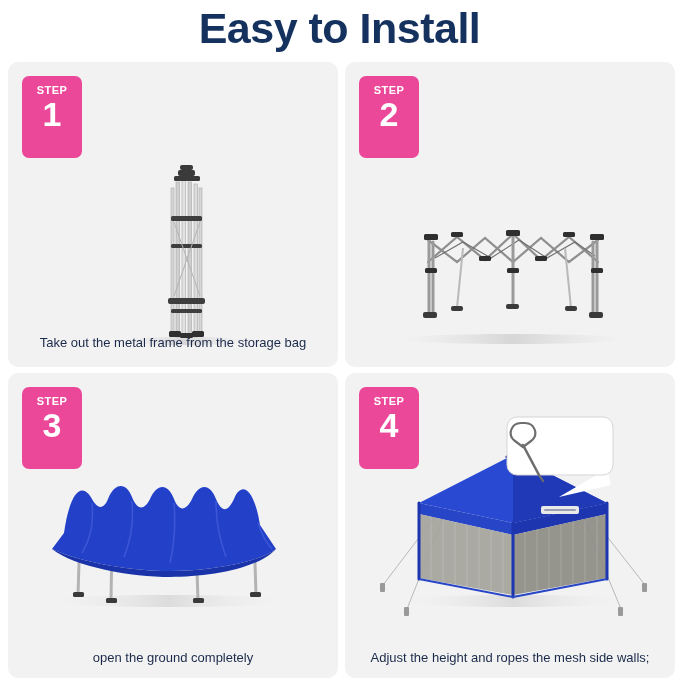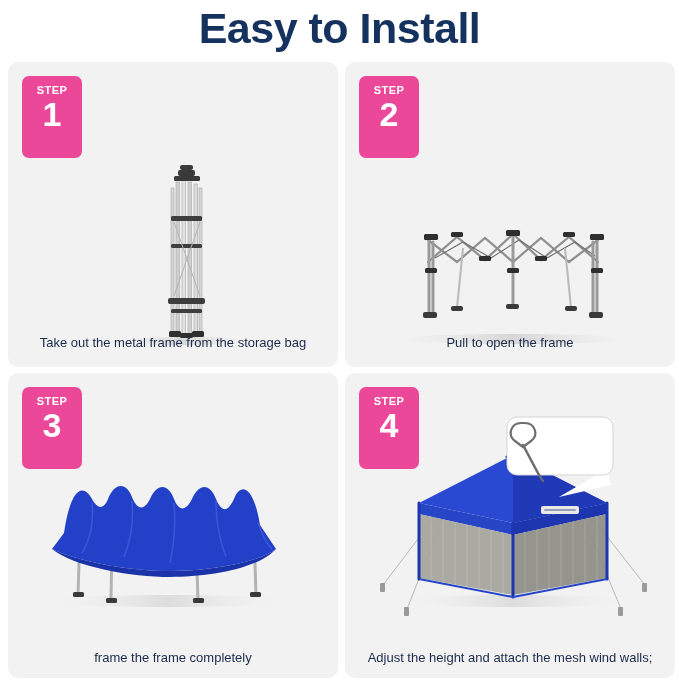--- a/index.html
+++ b/index.html
@@ -198,21 +198,20 @@
 
         <g fill="#3a3a3a">
           <rect x="78" y="250" width="14" height="6" rx="2"></rect>
           <rect x="244" y="250" width="14" height="6" rx="2"></rect>
           <rect x="161" y="242" width="13" height="5" rx="2"></rect>
           <rect x="106" y="244" width="12" height="5" rx="2"></rect>
           <rect x="220" y="244" width="12" height="5" rx="2"></rect>
         </g>
       </svg>
 
-      <div class="caption">Pull to open the frame</div>
     </div>
 
     <div class="card">
       <div class="badge">
         <span class="step-word">STEP</span>
         <span class="step-num">3</span>
       </div>
 
       <svg class="art" viewBox="0 0 330 305">
         <defs>
@@ -258,21 +257,21 @@
           <path d="M84,130 C86,152 82,166 74,180"></path>
           <path d="M124,128 C126,152 122,168 116,184"></path>
           <path d="M166,130 C168,154 166,172 162,190"></path>
           <path d="M208,128 C208,152 212,168 218,184"></path>
           <path d="M250,150 C254,162 258,170 264,176"></path>
         </g>
       </svg>
 
       <div class="caption two-line">
         <br>
-        <span>frame the frame completely</span>
+        <span>open the ground completely</span>
       </div>
     </div>
 
     <div class="card">
       <div class="badge">
         <span class="step-word">STEP</span>
         <span class="step-num">4</span>
       </div>
 
       <svg class="art" viewBox="0 0 330 305">
@@ -344,18 +343,18 @@
         <path d="M214,124 L266,112 L262,96 Z" fill="#ffffff"></path>
         <rect x="254" y="60" width="106" height="58" rx="10" fill="#ffffff" stroke="#d5d5d5" stroke-width="1" transform="translate(-92,-16)"></rect>
         <g transform="translate(164,44) scale(1.0)">
           <path d="M12,6 C2,6 -2,18 6,24 L14,30 L22,24 C30,18 26,6 16,6 Z" fill="none" stroke="#6e6e6e" stroke-width="2.2"></path>
           <line x1="14" y1="28" x2="30" y2="58" stroke="#6e6e6e" stroke-width="2.6" stroke-linecap="round"></line>
           <line x1="30" y1="58" x2="34" y2="64" stroke="#6e6e6e" stroke-width="2.2" stroke-linecap="round"></line>
         </g>
       </svg>
 
       <div class="caption two-line">
-        <span>Adjust the height and attach the mesh wind walls;</span><br>
+        <span>Adjust the height and ropes the mesh side walls;</span><br>
       </div>
     </div>
 
   </div>
 </div>
 
 </body></html>

